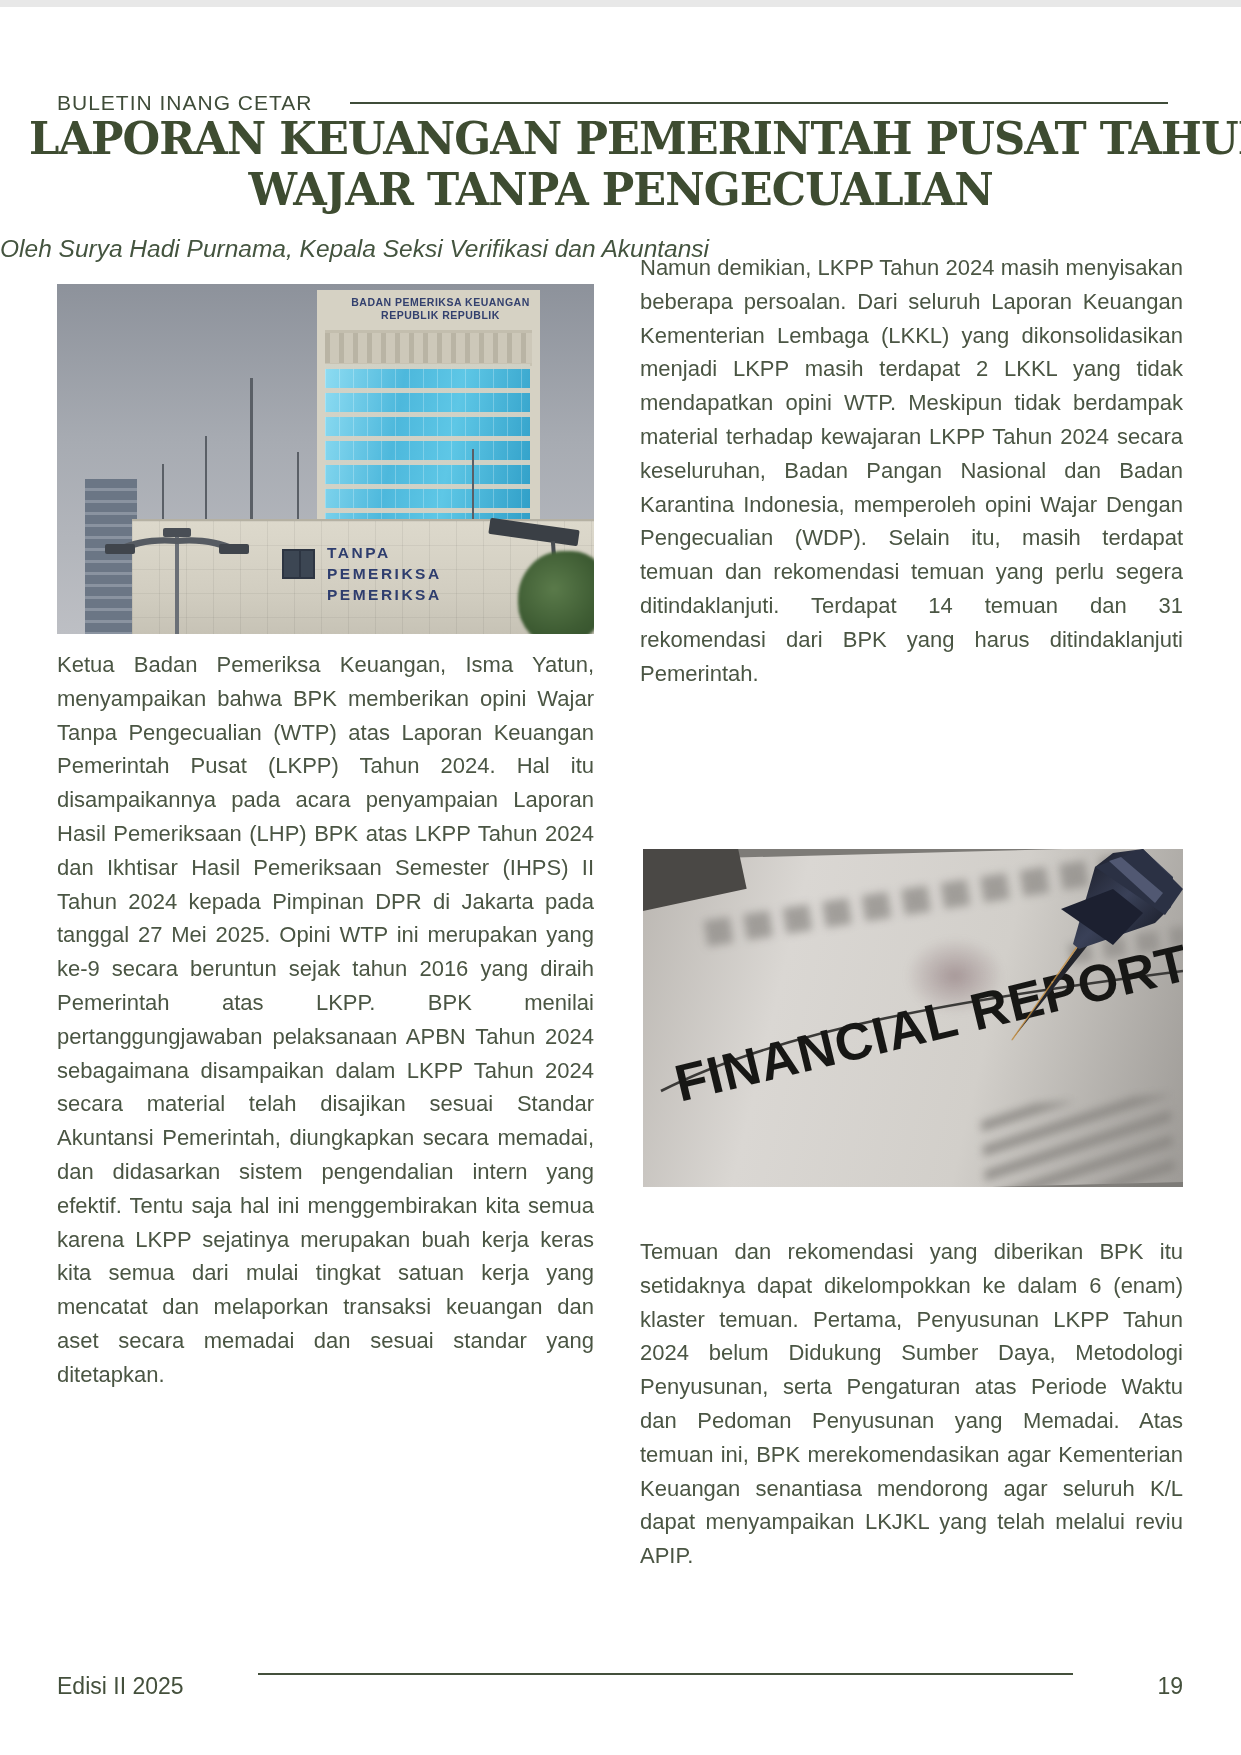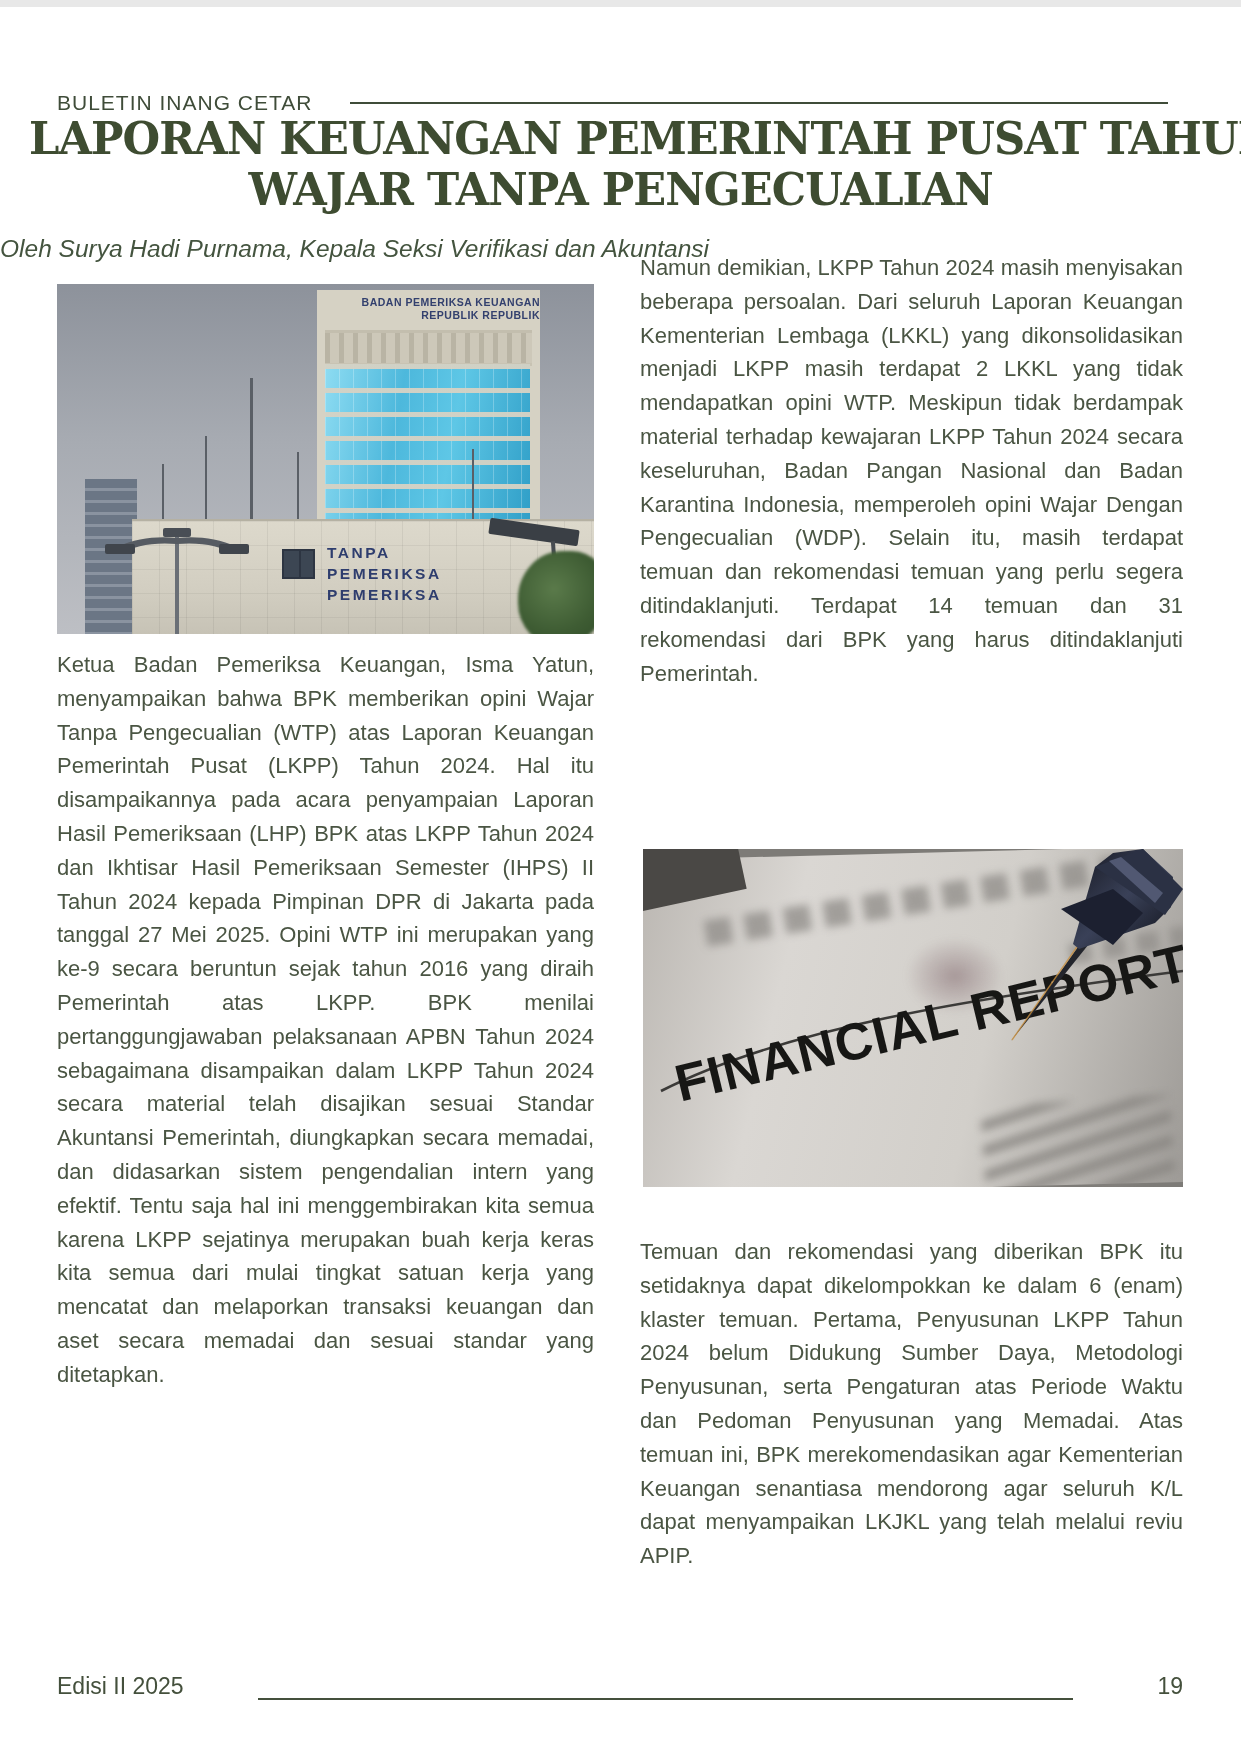--- a/index.html
+++ b/index.html
@@ -41,22 +41,22 @@
   .copy-left{left:57px;top:641px;width:537px;}
   .copy-right-1{left:640px;top:244px;width:543px;}
   .copy-right-2{left:640px;top:1228px;width:543px;}
   
   .photo{position:absolute;overflow:hidden;}
   .photo-building{left:57px;top:277px;width:537px;height:350px;}
   .pb-sky{position:absolute;inset:0;background:linear-gradient(180deg,#8d929b 0%,#a7abb2 45%,#bdbfc4 100%);}
   .pb-left-tower{position:absolute;left:28px;top:195px;width:52px;height:155px;
     background:repeating-linear-gradient(180deg,#6b7685 0 9px,#8a93a0 9px 12px);}
   .pb-tower{position:absolute;left:260px;top:6px;width:223px;height:240px;background:#d6d2c4;}
-  .pb-tower-sign{position:absolute;left:0;top:6px;width:100%;
-    text-align:right;font-weight:bold;font-size:10.5px;line-height:13px;
+  .pb-tower-sign{position:absolute;left:12px;top:6px;width:100%;
+    text-align:center;font-weight:bold;font-size:10.5px;line-height:13px;
     color:#33406e;letter-spacing:.5px;}
   .pb-louver{position:absolute;left:8px;top:40px;right:8px;height:30px;
     background:repeating-linear-gradient(90deg,#b9b4a4 0 5px,#cdc8b9 5px 14px);
     border-top:3px solid #c3beae;border-bottom:3px solid #c8c3b3;}
   .pb-glass{position:absolute;left:8px;top:74px;right:10px;height:166px;
     background:
       repeating-linear-gradient(180deg,rgba(214,210,196,.95) 0 5px,rgba(0,0,0,0) 5px 24px),
       repeating-linear-gradient(90deg,rgba(255,255,255,.25) 0 1px,rgba(0,0,0,0) 1px 14px),
       linear-gradient(100deg,#8edcf2 0%,#4db8dc 35%,#5ec7e6 60%,#2f9ec7 100%);}
   .pb-low{position:absolute;left:75px;top:235px;width:462px;height:115px;
@@ -99,21 +99,21 @@
     background:radial-gradient(ellipse at center,rgba(130,105,110,.55) 0%,rgba(130,105,110,0) 70%);
     filter:blur(3px);}
   .pr-line{position:absolute;inset:0;}
   .pr-title{position:absolute;left:26px;top:206px;
     font-weight:bold;font-size:52px;letter-spacing:1px;color:#171715;
     transform:rotate(-13.5deg);transform-origin:left top;white-space:nowrap;}
   .pr-pin{position:absolute;left:0;top:0;}
   
   .pagefoot{
     position:absolute;left:57px;right:58px;top:1666px;
-    display:flex;align-items:flex-end;color:#44503c;font-size:23px;gap:38px;
+    display:flex;align-items:flex-start;color:#44503c;font-size:23px;gap:38px;
   }
   .foot-rule{flex:1;height:2px;background:#44503c;margin-left:36px;margin-right:46px;}
 </style>
 </head>
 <body>
 
 <div class="page">
 
   <div class="masthead">
     <span class="masthead-title">BULETIN INANG CETAR</span>

